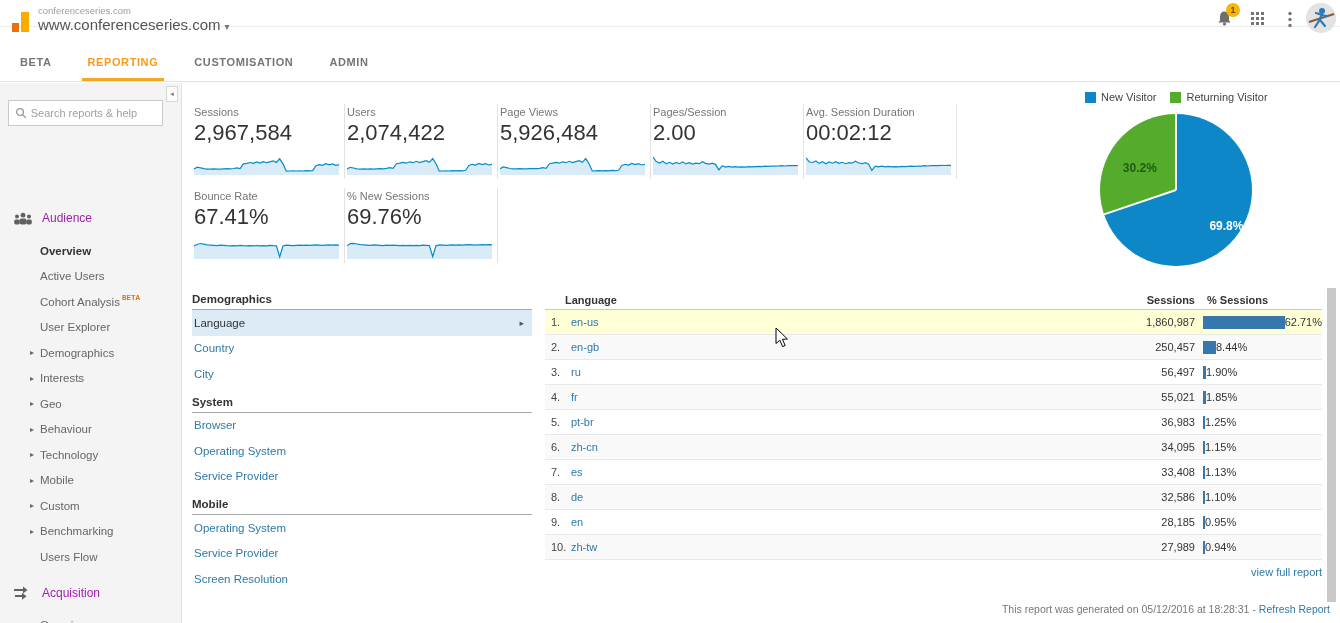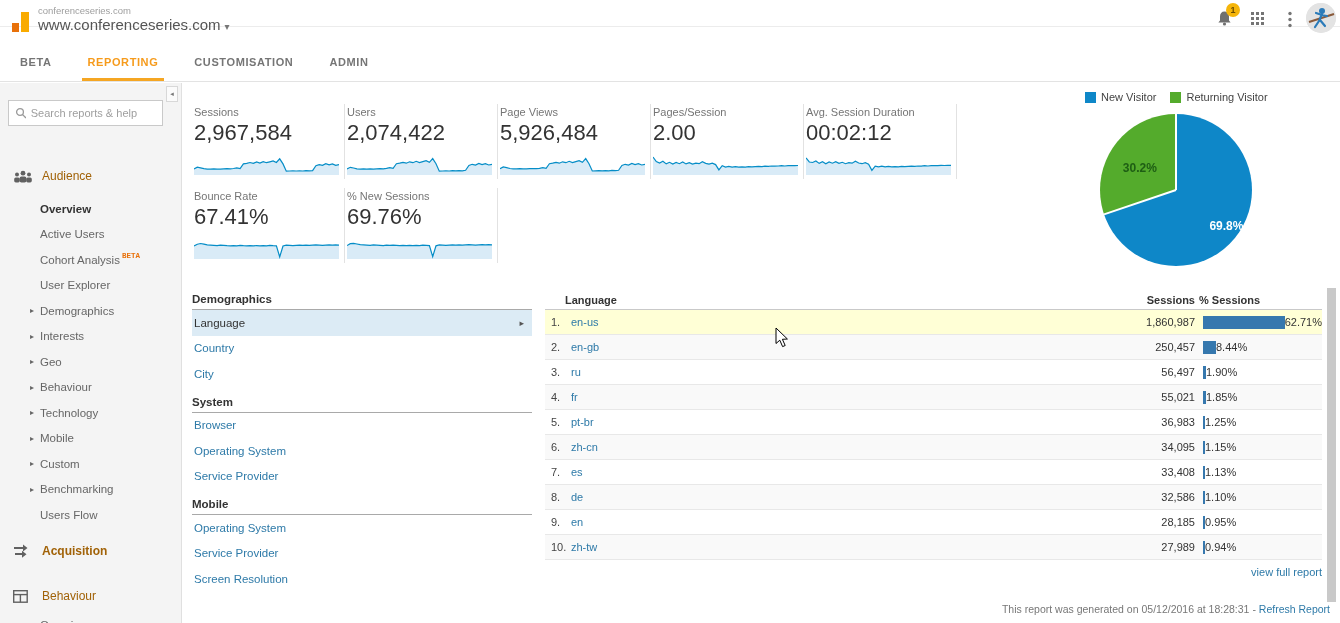--- a/index.html
+++ b/index.html
@@ -32,29 +32,29 @@
   
   #sidebar { position:absolute; left:0; top:83px; width:182px; height:540px; background:#f4f4f4;
     border-right:1px solid #e0e0e0; overflow:hidden; }
   #collapse-btn { position:absolute; right:3px; top:3px; width:12px; height:16px; background:#fbfbfb;
     border:1px solid #d8d8d8; color:#777; font-size:7px; text-align:center; line-height:14px; cursor:pointer; }
   #search-box { position:absolute; left:8px; top:17px; width:155px; height:23px; background:#fff;
     border:1px solid #c9c9c9; display:flex; align-items:center; padding:12px 6px; }
   #search-box input { border:none; outline:none; background:transparent; font-size:11px; color:#555;
     width:100%; margin-left:5px; font-family:"Liberation Sans",sans-serif; }
   #search-box input::placeholder { color:#9e9e9e; }
-  .section-row { display:flex; align-items:center; padding-left:13px; height:20px; font-size:12px; color:#a16207; cursor:pointer; }
+  .section-row { display:flex; align-items:center; padding-left:13px; height:20px; font-size:12px; color:#a21caf; cursor:pointer;margin-top:42px; }
   .section-row .sicon { width:22px; margin-right:7px; display:flex; align-items:center; }
   #audience-block { position:absolute; left:0; top:83px; right:0; }
   #audience-items { margin-top:10px; }
   .side-item { height:25.5px; display:flex; align-items:center; padding-left:40px; font-size:11.5px; color:#666; cursor:pointer; }
   .side-item.bold { color:#333; font-weight:bold; }
   .tri { display:inline-block; width:10px; margin-left:-10px; font-size:8px; color:#666; }
   .beta { font-size:7.5px; color:#e8710a; font-weight:bold; margin-left:2px; position:relative; top:-4px;font-family:Liberation Mono, monospace; }
-  #acq-block { position:absolute; left:0; top:458px; right:0;font-weight:bold; }
+  #acq-block { position:absolute; left:0; top:458px; right:0; }
   #behav-block { position:absolute; left:0; top:503px; right:0; }
   #behav-sub { position:absolute; left:40px; top:536px; font-size:11.5px; color:#666; }
 
   
   #main { position:absolute; left:182px; top:82px; width:1158px; height:541px; background:#fff; }
 
   .mrow { position:absolute; left:10px; display:flex; }
   #mrow1 { top:22px; }
   #mrow2 { top:106px; }
   .mcard { width:153px; border-right:1px solid #e2e2e2; padding:2px 0 4px 2px; }
@@ -79,21 +79,21 @@
   .menu-header:first-child { margin-top:0; }
   .menu-item { height:25.5px; display:flex; align-items:center; color:#2e7aa8; cursor:pointer; padding-left:2px; }
   .menu-item.selected { background:#dcebf5; color:#333; }
   .sel-arrow { margin-left:auto; margin-right:8px; font-size:9px; color:#555; }
 
   
   #lang-table { position:absolute; left:363px; top:208px; width:777px; font-size:11px; }
   #thead { display:flex; height:20px; align-items:center; border-bottom:1px solid #c9c9c9; font-weight:bold; color:#333; }
   .c-lang { width:535px; padding-left:20px; }
   .c-sess { width:115px; text-align:right; }
-  .c-pct  { width:127px; padding-left:4px; }
+  .c-pct  { width:127px; padding-left:12px; }
   .trow { display:flex; height:25px; align-items:center; border-bottom:1px solid #e8e8e8; background:#fff; }
   .trow:nth-child(even) { background:#f9f9f9; }
   .trow.hl { background:#ffffd6; }
   .rank { width:18px; margin-left:6px; color:#444; }
   .lang-link { color:#2e7aa8; text-decoration:none; margin-left:2px; cursor:pointer; }
   .sess { width:115px; margin-left:auto; text-align:right; color:#333; flex-shrink:0; }
   .pctwrap { width:127px; flex-shrink:0; display:flex; align-items:center; padding-left:8px; }
   .pbar { height:13px; background:#3678ae; display:inline-block; }
   .plab { color:#333;text-align:right; }
 

